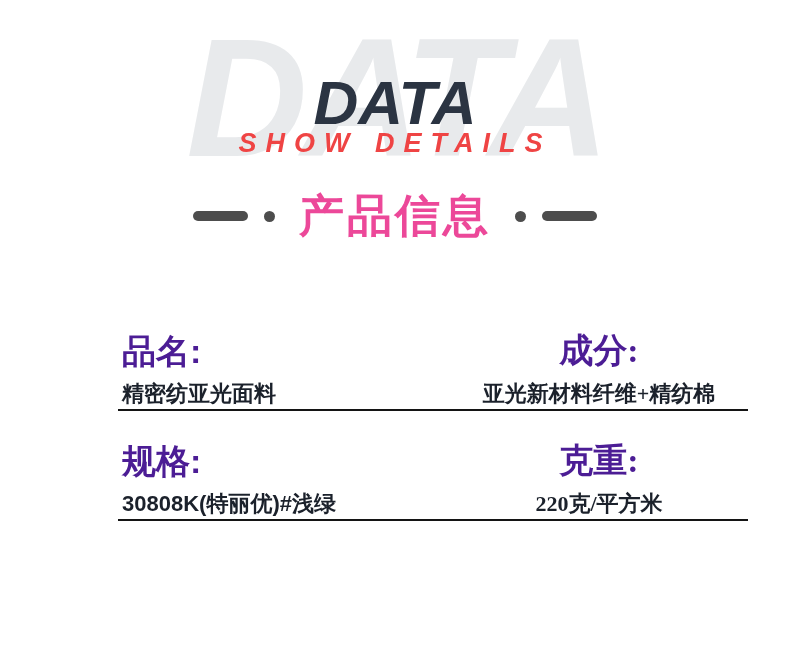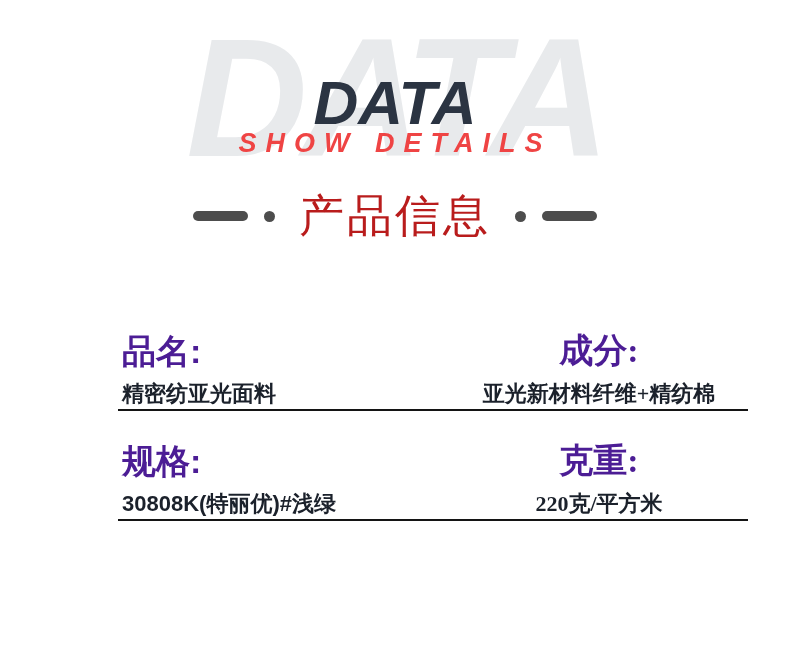--- a/index.html
+++ b/index.html
@@ -71,22 +71,22 @@
   }
   .orn-dot {
     width: 11px; height: 11px;
     border-radius: 50%;
     background: #4d4d4d;
   }
   .orn-dot.left  { margin-left: 16px; }
   .orn-dot.right { margin-right: 16px; }
   .section-title {
     font-size: 45px;
-    font-weight: 400;
-    color: #b91c1c;
+    font-weight: 700;
+    color: #ec4899;
     letter-spacing: 3px;
     margin: 4px 24px;
     white-space: nowrap;
   }
 
   
   .info {
     position: absolute;
     top: 330px;
     left: 118px;

